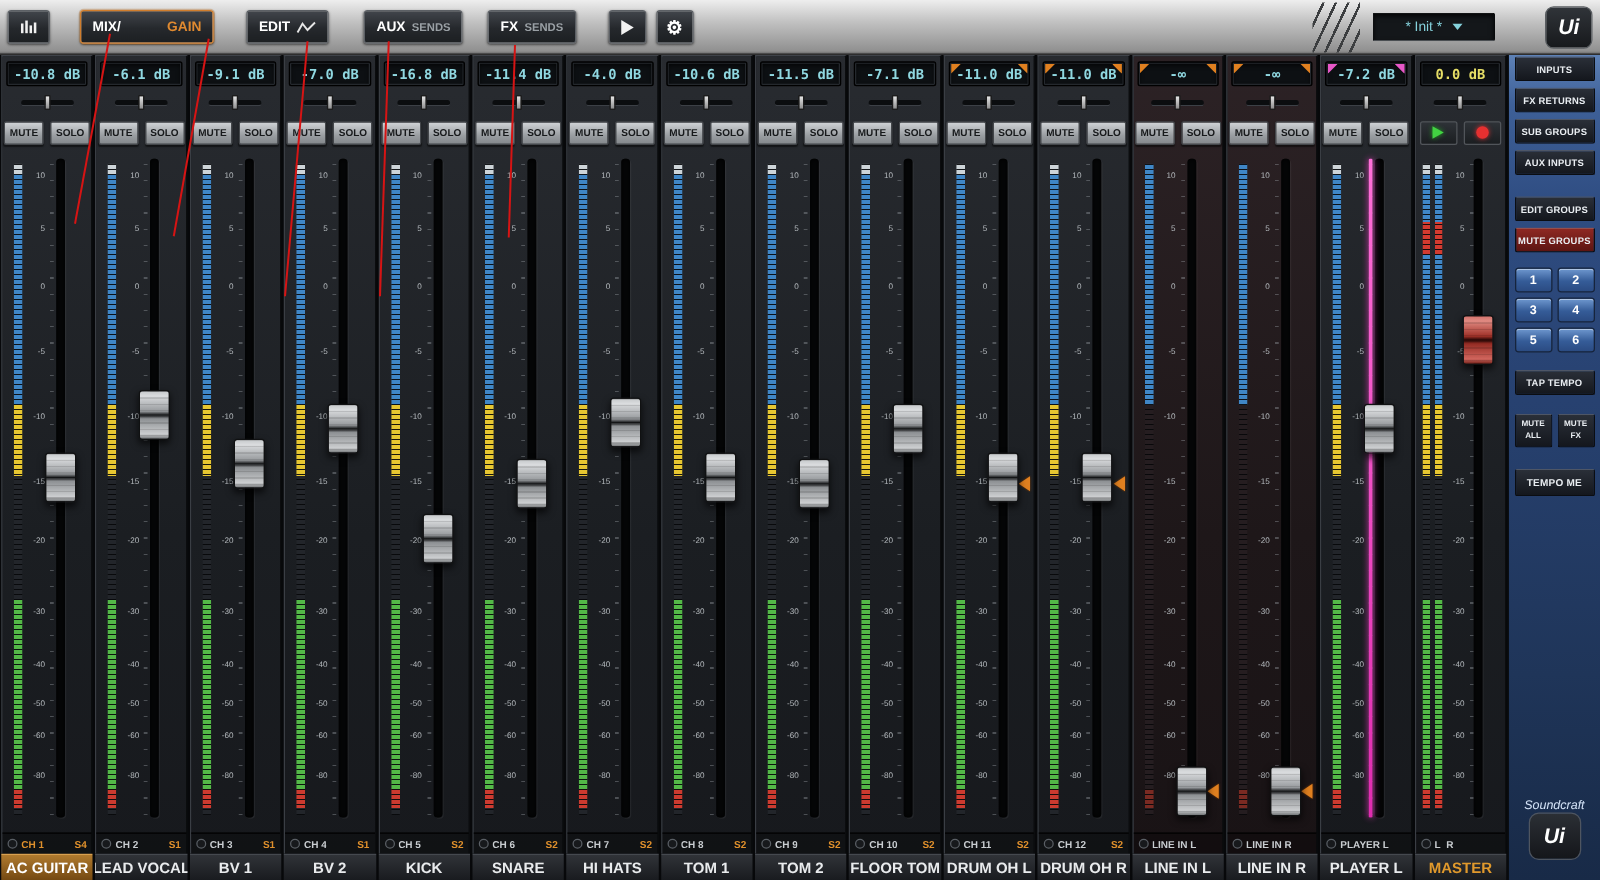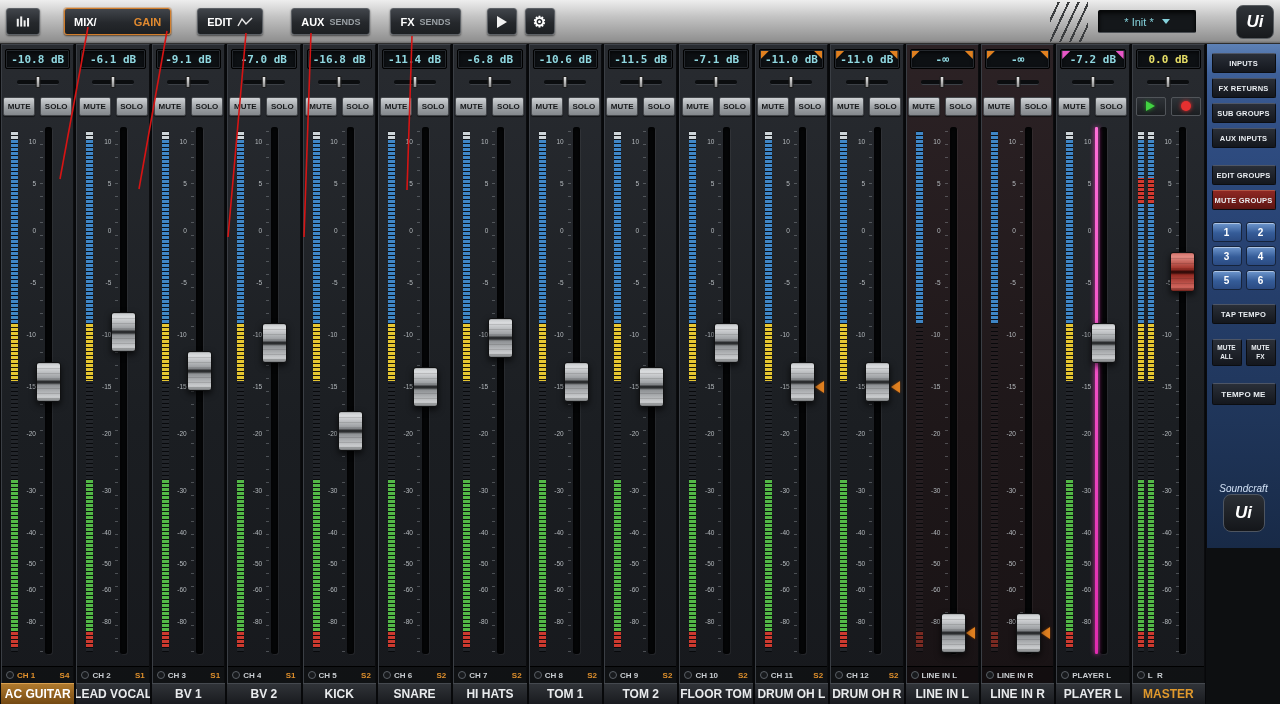--- a/index.html
+++ b/index.html
@@ -163,24 +163,24 @@
     display:flex; gap:2px; background:#07080a; padding:0 1px; }
   .namecell {
     flex:1 1 0; min-width:0; display:flex; align-items:center; justify-content:center;
     background:linear-gradient(#303338,#191b1f); border-top:1px solid #45494f;
     color:#e9ebed; font-size:12px; font-weight:bold; white-space:nowrap; overflow:hidden; cursor:pointer;
   }
   .namecell.selected { background:linear-gradient(#b07a2e,#744912); color:#fff; border-top-color:#d8a050; }
   .namecell.master { color:#e0992c; }
   
   .sidebar {
-    position:absolute; top:44px; right:0; width:74px; height:504px;
+    position:absolute; top:44px; right:0; width:74px; height:660px;
     background:linear-gradient(180deg,#5d81b6 0%,#3e6098 6%,#2f4d82 18%,#274170 42%,#1f3559 75%,#182a47 100%);
     border-left:1px solid #090b0e;
-    display:flex; flex-direction:column; align-items:center; padding-top:9px;
+    display:flex; flex-direction:column; align-items:center; padding-top:1px;
   }
   .side-btn {
     width:64px; height:20px; margin-bottom:5px; flex:none; cursor:pointer;
     background:linear-gradient(#2a2f38,#14171d); border:1px solid #0b0d11; border-top-color:#4e5666;
     border-radius:2px; color:#e9edf1; font-size:7.5px; font-weight:bold; font-family:inherit;
     letter-spacing:.2px; padding:0;
   }
   .side-btn.active { background:linear-gradient(#8e2823,#5c1512); border-top-color:#b05343; }
   .side-gap { height:12px; flex:none; }
   .numgrid { display:grid; grid-template-columns:30px 30px; gap:4px; margin:7px 0 0; flex:none; }
@@ -509,21 +509,21 @@
     </div>
     <div class="chrow">
       <span class="chicon"></span>
       <span class="chid">CH 6</span>
       <span class="chtag">S2</span>
     </div>
   </div>
       <div class="strip t-input">
     <div class="db-display">
 
-      <span class="db-text">-6.8 dB</span>
+      <span class="db-text">-4.0 dB</span>
     </div>
     <div class="pan">
       <div class="pan-track">
         <div class="pan-thumb"></div>
       </div>
     </div>
     <div class="msrow">
       <button class="sbtn mute-btn">MUTE</button>
       <button class="sbtn solo-btn">SOLO</button>
 

